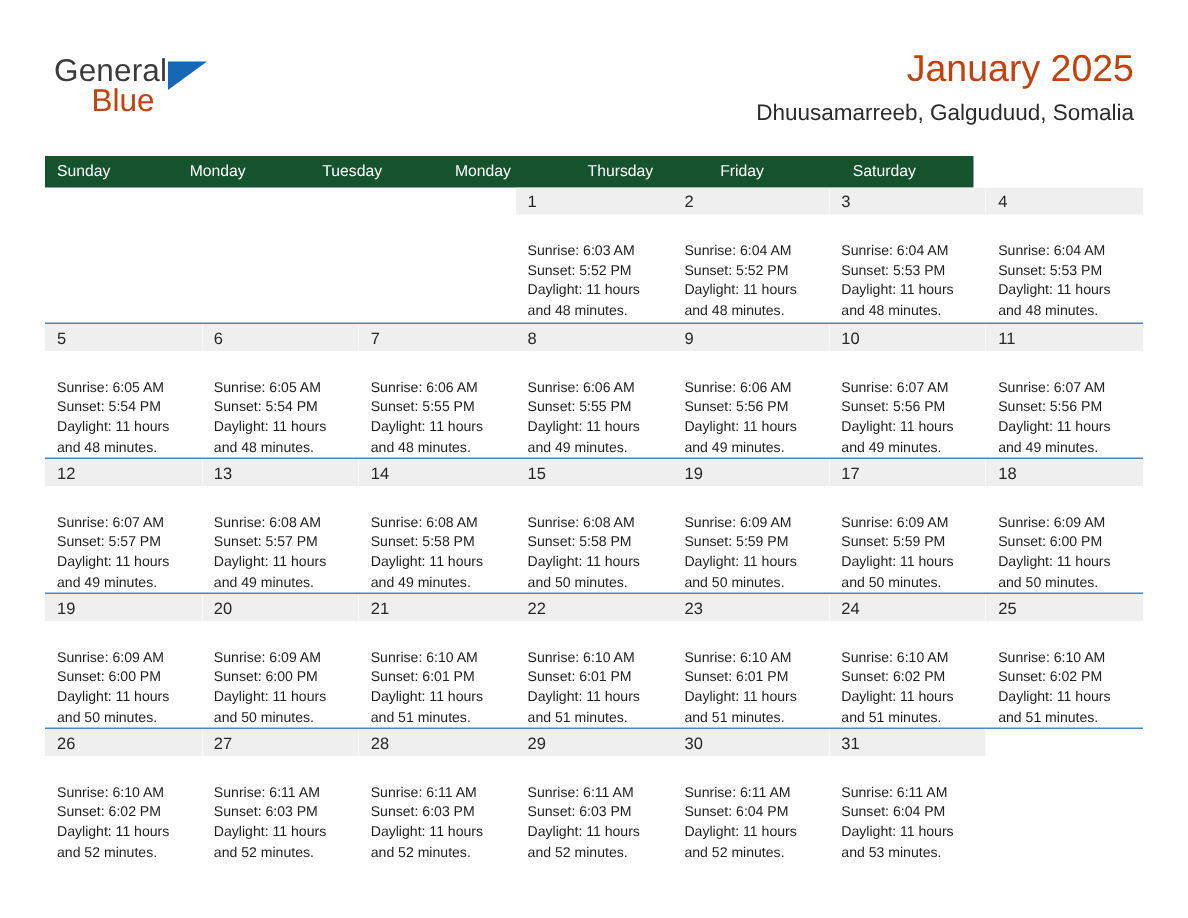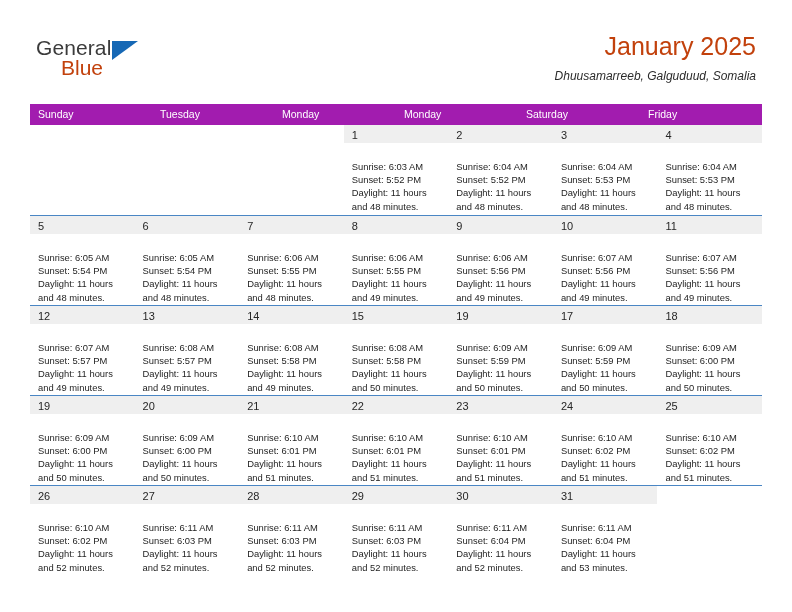--- a/index.html
+++ b/index.html
@@ -73,40 +73,39 @@
     text-align: right;
   }
   .cal-title {
     font-size: 25px;
     color: #c2410c;
     line-height: 32px;
     white-space: nowrap;
   }
   .cal-subtitle {
     margin-top: 5px;
-    font-size: 12px;
+    font-size: 15px;
     color: #2b2b2b;
     line-height: 18px;
     white-space: nowrap;
-    font-style: italic;
   }
 
   
   .calendar {
     position: absolute;
     left: 30px;
     top: 104px;
     width: 732px;
     box-sizing: border-box;
   }
   .dow-row {
     display: flex;
-    width: 732px;
+    width: 619px;
     height: 21px;
-    background: #a21caf;
+    background: #14532d;
   }
   .dow-cell {
     flex: 1 1 0;
     box-sizing: border-box;
     padding-left: 8px;
     font-size: 10.5px;
     color: #ffffff;
     line-height: 21px;
     white-space: nowrap;
     overflow: hidden;
@@ -171,25 +170,26 @@
       <div class="cal-title">January 2025</div>
       <div class="cal-subtitle">Dhuusamarreeb, Galguduud, Somalia</div>
     </div>
 
   </div>
 
   <div class="calendar">
 
     <div class="dow-row">
       <div class="dow-cell">Sunday</div>
+      <div class="dow-cell">Monday</div>
       <div class="dow-cell">Tuesday</div>
       <div class="dow-cell">Monday</div>
-      <div class="dow-cell">Monday</div>
+      <div class="dow-cell">Thursday</div>
+      <div class="dow-cell">Friday</div>
       <div class="dow-cell">Saturday</div>
-      <div class="dow-cell">Friday</div>
     </div>
 
     <div id="weeks-container">
         <div class="week-row">
           <div class="day-cell empty-cell">
             <div class="daynum-band"><span class="daynum"></span></div>
             <div class="day-body"></div>
           </div>
           <div class="day-cell empty-cell">
             <div class="daynum-band"><span class="daynum"></span></div>

